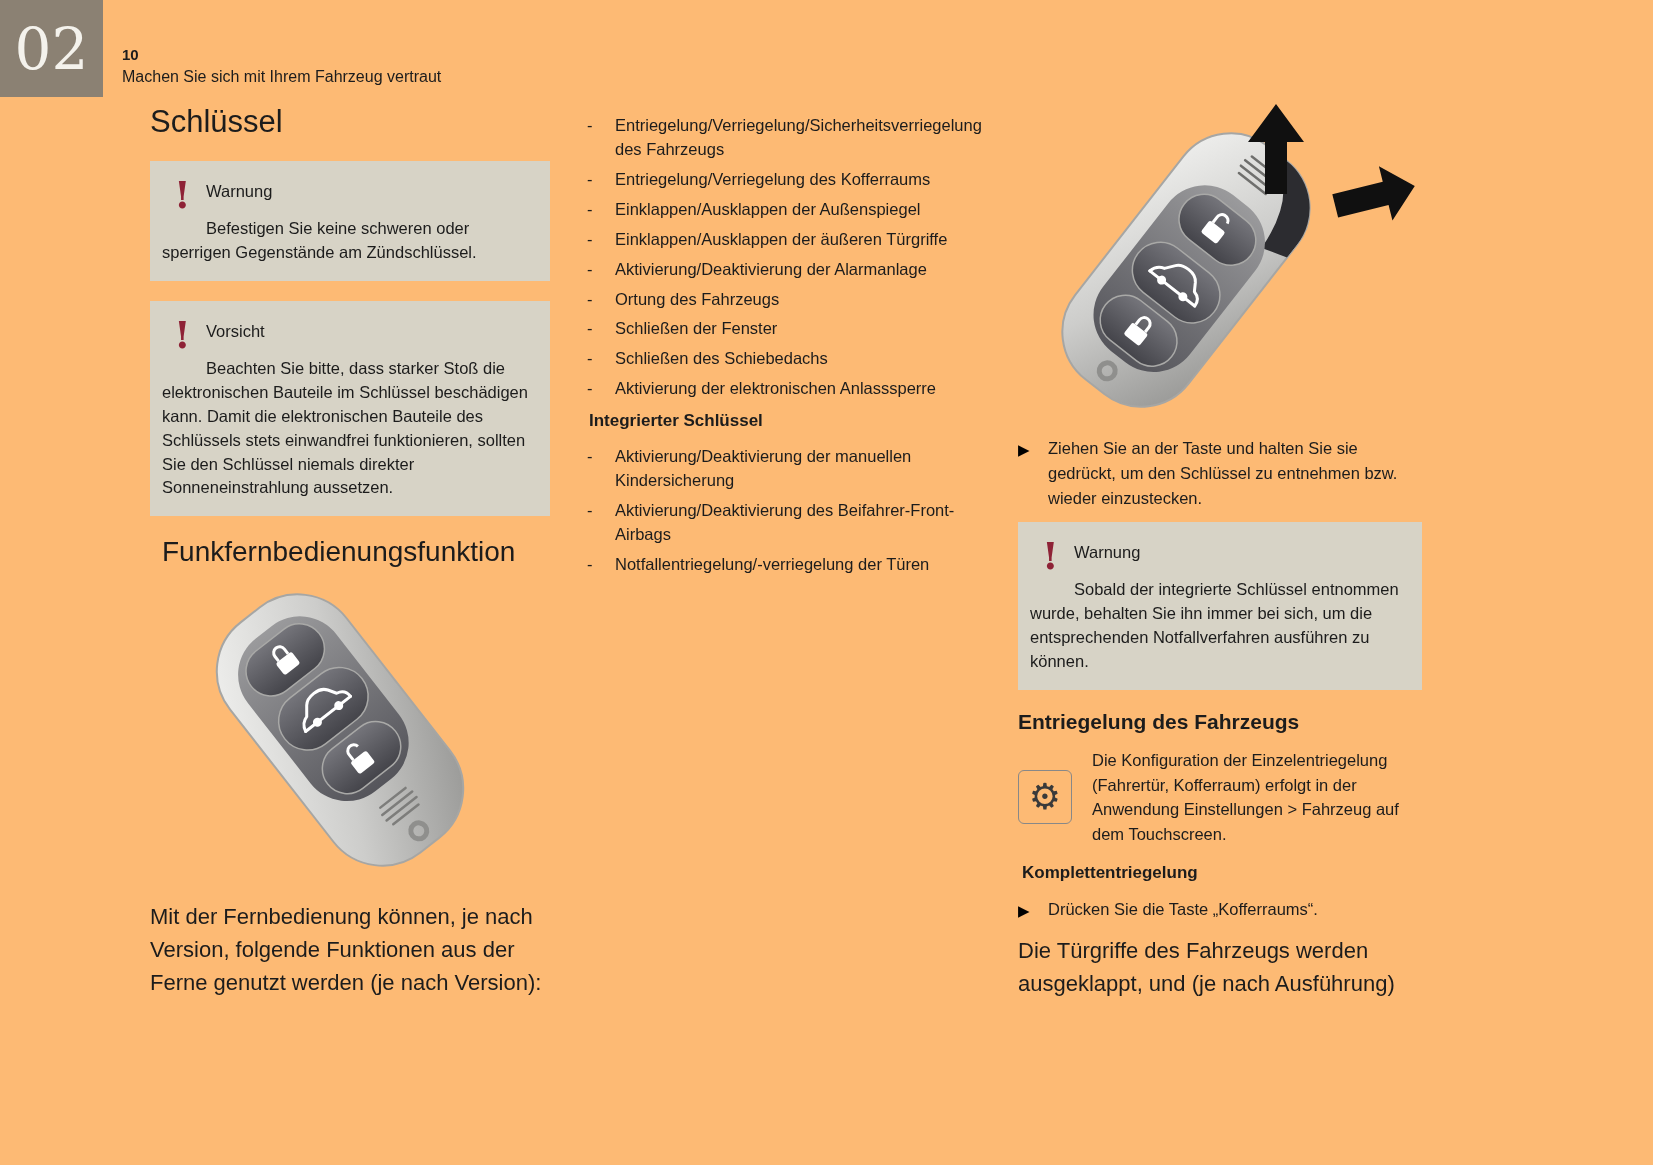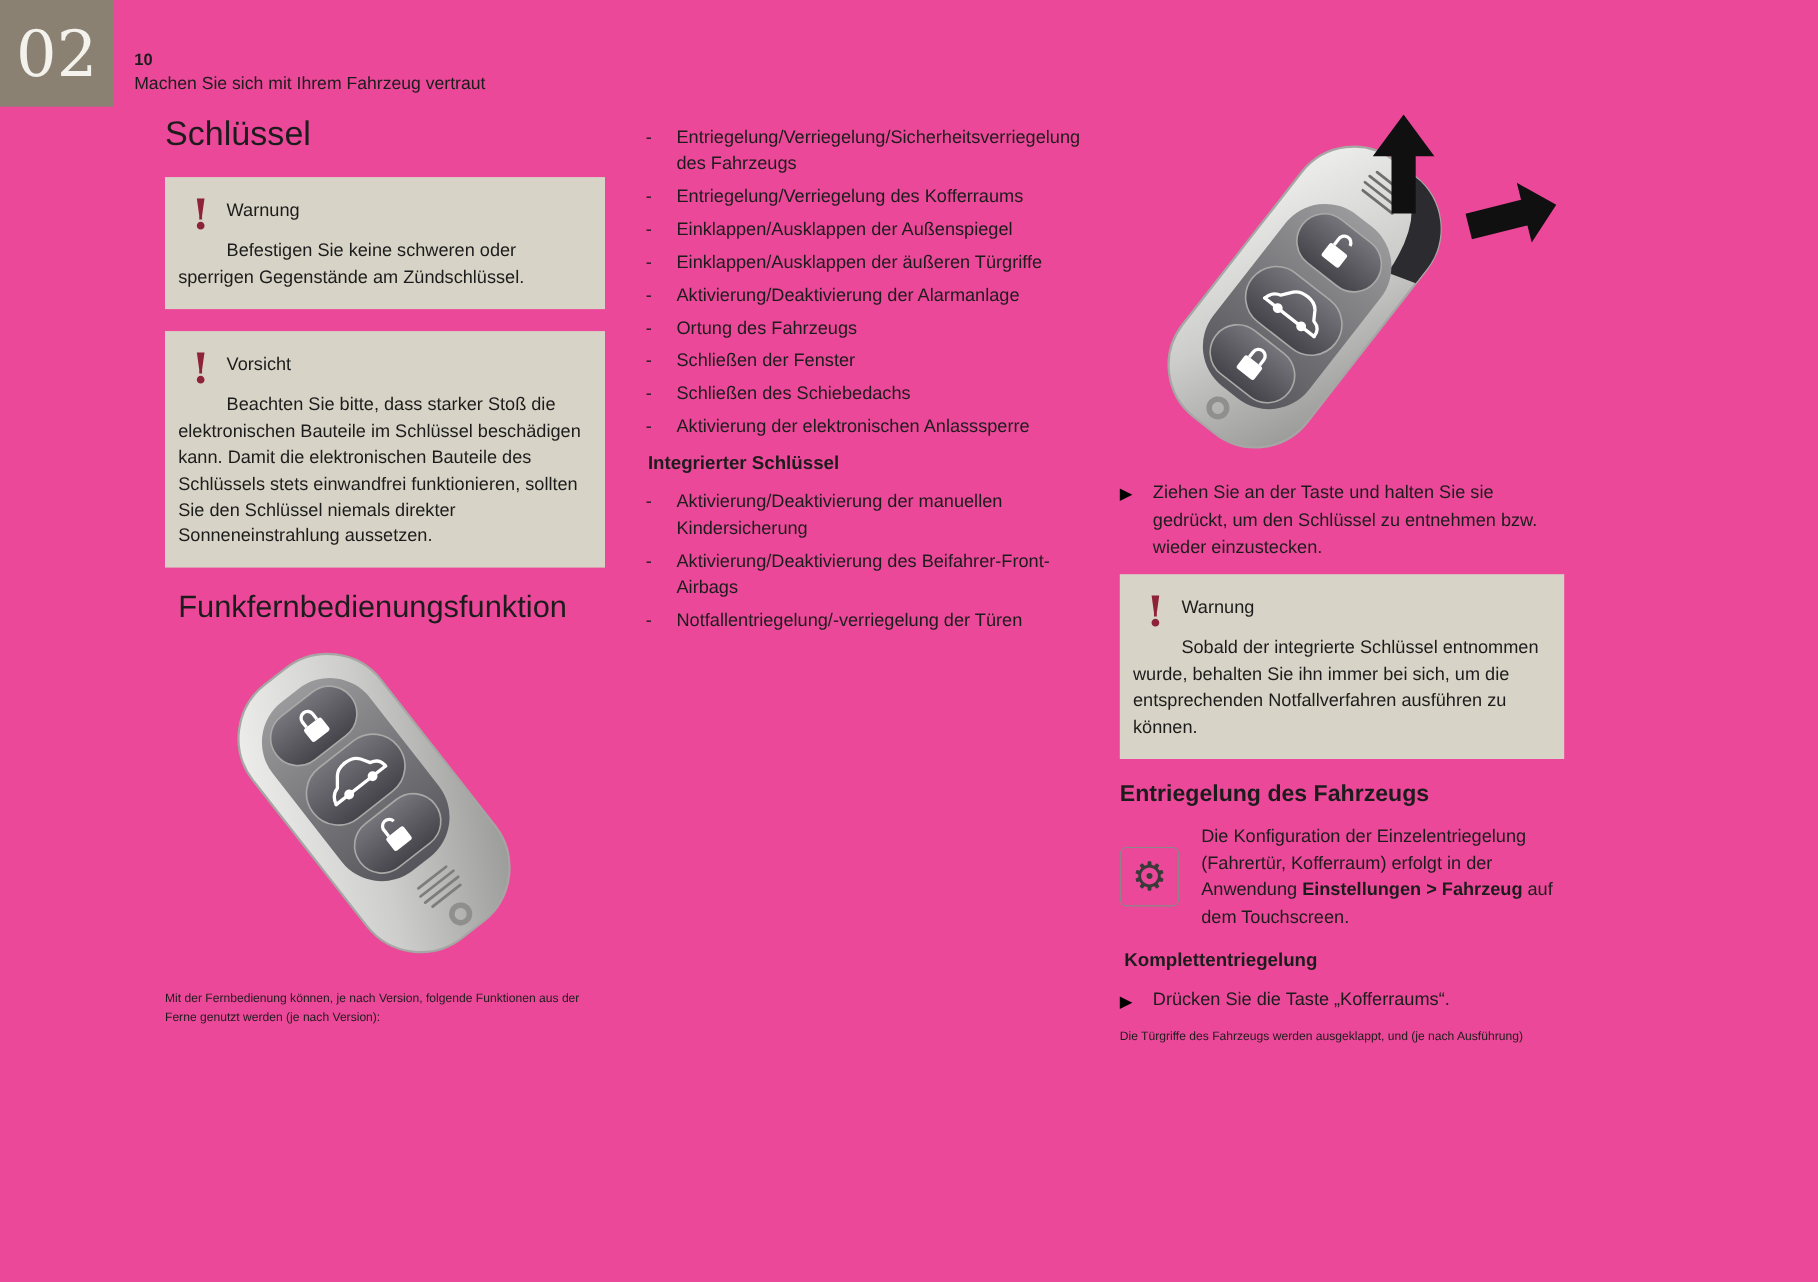--- a/index.html
+++ b/index.html
@@ -1,18 +1,18 @@
 <!DOCTYPE html>
 <html><head>
 <meta charset="utf-8">
 <style>
   * { margin:0; padding:0; box-sizing:border-box; }
   html,body { background:#ffffff; }
   .page {
-    position:relative; width:1653px; height:1165px; background:#ec4899;
+    position:relative; width:1653px; height:1165px; background:#fdba74;
     font-family:"Liberation Sans", sans-serif; color:#1c1c1c; overflow:hidden;
   }
   .chapter-tab {
     position:absolute; left:0; top:0; width:103px; height:97px;
     background:#8b8173; color:#f4f2ec;
     display:flex; align-items:center; justify-content:center;
     font-family:"DejaVu Serif", serif; font-size:58px; font-weight:400;
   }
   .header { position:absolute; left:122px; top:46px; }
   .page-number { font-size:15px; font-weight:bold; }
@@ -20,21 +20,21 @@
 
   .col { position:absolute; }
   .col-1 { left:150px; top:104px; width:400px; }
   .col-2 { left:585px; top:114px; width:394px; }
   .col-3 { left:1018px; top:100px; width:404px; }
 
   .main-title { font-size:31px; font-weight:500; margin-bottom:21px; }
   .section-title-lg { font-size:28px; font-weight:500; margin:16px 12px 10px; }
   .section-title { font-size:21px; font-weight:bold; margin:16px 0 14px; }
   .subheading { font-size:17px; font-weight:bold; margin:10px 4px 14px; }
-  .body-text { font-size:11px; line-height:1.5; }
+  .body-text { font-size:22px; line-height:1.5; }
 
   .alert-box { background:#d7d3c6; padding:16px 14px 16px 12px; margin-bottom:20px; }
   .bang {
     float:left; width:44px; height:58px; padding-left:12px;
     font-family:"DejaVu Serif", serif; font-size:38px; font-weight:bold;
     color:#8e2236; line-height:0.95;
   }
   .alert-title { font-weight:normal; font-size:16.5px; padding-top:5px; margin-bottom:16px; }
   .alert-text { font-size:16.5px; line-height:1.45; }
 
@@ -49,21 +49,21 @@
   .instruction { position:relative; padding-left:30px; font-size:16.5px; line-height:1.5; margin-bottom:12px; }
   .instruction .tri { position:absolute; left:0; top:3px; font-size:15px; color:#000; }
 
   .config-row { display:flex; gap:20px; align-items:center; margin-bottom:16px; }
   .gear-box {
     flex:0 0 54px; width:54px; height:54px; border:1px solid #888; border-radius:6px;
     display:flex; align-items:center; justify-content:center;
     font-size:36px; color:#3a3a3a;
   }
   .config-text { flex:1; font-size:16.5px; line-height:1.5; }
-  .bold { font-weight:bold;text-align:right; }
+  .bold { font-weight:normal;text-align:right; }
 </style>
 </head>
 <body>
 
 <div class="page">
 
   <div class="chapter-tab">
     <span>02</span>
   </div>
 

